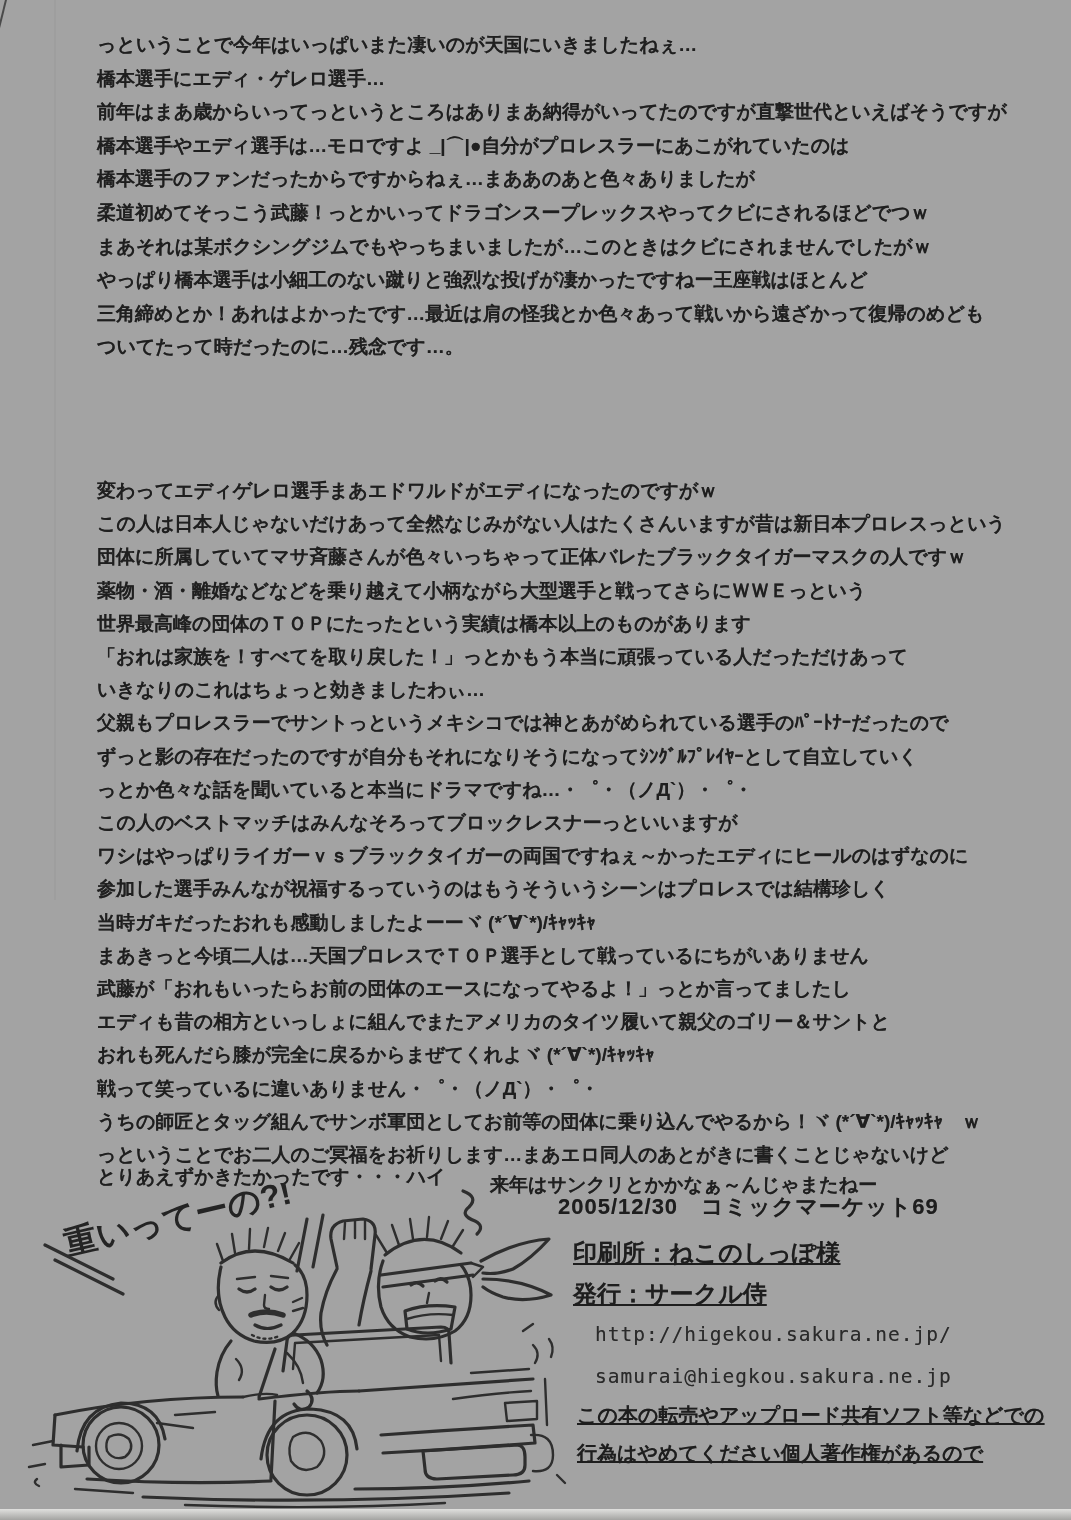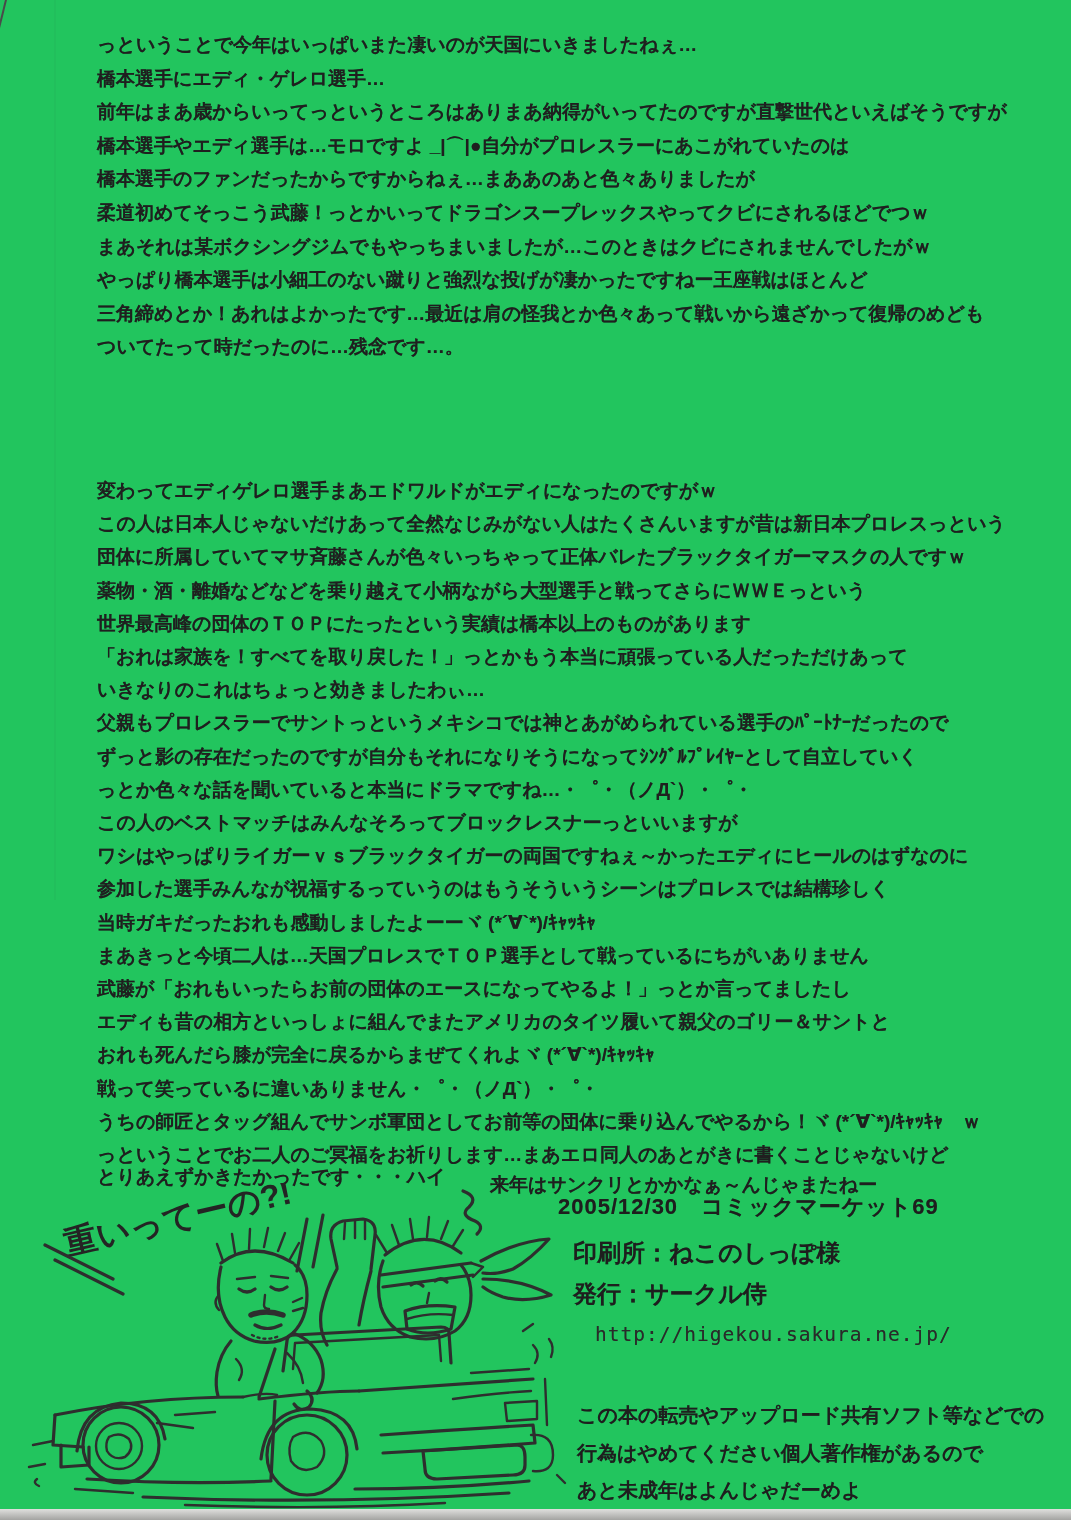--- a/index.html
+++ b/index.html
@@ -1,36 +1,36 @@
 <!DOCTYPE html>
 <html><head>
 <meta charset="utf-8">
 <style>
   html,body{margin:0;padding:0;}
   body{width:1071px;height:1520px;position:relative;background:#e9e9e7;overflow:hidden;
        font-family:"Liberation Sans","DejaVu Sans",sans-serif;}
-  .page{position:absolute;inset:0;background:#22c55e;overflow:hidden;}
+  .page{position:absolute;inset:0;background:#a3a3a3;overflow:hidden;}
   
   .fold{position:absolute;left:54px;top:0;width:2px;height:900px;background:rgba(60,60,60,0.04);}
   .corner-mark{position:absolute;left:1px;top:-4px;width:2px;height:40px;background:#4a4a4a;
                transform:rotate(14deg);}
   .bottom-strip{position:absolute;left:0;bottom:0;width:100%;height:11px;
                 background:linear-gradient(to bottom,#e0e0de,#a3a3a1);}
   .textblock{position:absolute;left:97px;width:940px;color:#1f1f1f;font-size:19px;
              font-weight:600;white-space:nowrap;text-shadow:0 0 0.6px rgba(25,25,25,0.55);}
   .p1{top:28px;line-height:33.6px;}
   .p2{top:474px;line-height:33.2px;}
   .line{height:inherit;}
   .closing-line{position:relative;}
   .closing-right{position:absolute;left:393px;top:0;margin-top:8px;}
   .colophon{position:absolute;color:#1e1e1e;white-space:nowrap;}
   .c-date{left:558px;top:1192px;font-size:22px;font-weight:600;letter-spacing:1px;
           text-shadow:0 0 0.6px rgba(25,25,25,0.5);}
   .c-serif{font-family:"Liberation Serif","DejaVu Serif",serif;font-weight:600;
-           text-shadow:0 0 0.5px rgba(25,25,25,0.45);}
+           text-shadow:0 0 0.5px rgba(25,25,25,0.45);text-decoration:underline;}
   .c-printer{left:573px;top:1237px;font-size:24px;}
   .c-publisher{left:573px;top:1278px;font-size:24px;font-weight:700;}
   .c-mono{font-family:"DejaVu Sans Mono","Liberation Mono",monospace;font-weight:400;
           font-size:19.5px;letter-spacing:1px;color:#2a2a2a;
           text-shadow:0 0 0.5px rgba(25,25,25,0.4);margin-left:18px;}
   .c-web{left:577px;top:1323px;}
   .c-mail{left:577px;top:1365px;}
   .c-notice{font-size:20px;}
   .c-n1{left:577px;top:1402px;}
   .c-n2{left:577px;top:1440px;}
@@ -92,23 +92,23 @@
     <div class="line closing-line">
       <span>とりあえずかきたかったです・・・ハイ</span>
       <span class="closing-right">来年はサンクリとかかなぁ～んじゃまたねー</span>
     </div>
   </div>
 
   <div class="colophon c-date">2005/12/30　コミックマーケット69</div>
   <div class="colophon c-serif c-printer">印刷所：ねこのしっぽ様</div>
   <div class="colophon c-serif c-publisher">発行：サークル侍</div>
   <div class="colophon c-mono c-web">http://higekou.sakura.ne.jp/</div>
+  <div class="colophon c-mono c-mail">samurai@hiegkou.sakura.ne.jp</div>
   <div class="colophon c-serif c-notice c-n1">この本の転売やアップロード共有ソフト等などでの</div>
   <div class="colophon c-serif c-notice c-n2">行為はやめてください個人著作権があるので</div>
-  <div class="colophon c-serif c-notice c-n3">あと未成年はよんじゃだーめよ</div>
 
   <svg class="sketch" viewBox="0 0 545 337">
     <g>
       <text x="42" y="72" transform="rotate(-13 42 72)">重いってーの?!</text>
       <line x1="282" y1="36" x2="272" y2="88"></line>
       <line x1="298" y1="32" x2="288" y2="84"></line>
       <line x1="20" y1="62" x2="88" y2="96"></line>
       <line x1="30" y1="77" x2="98" y2="111"></line>
     </g>
 

